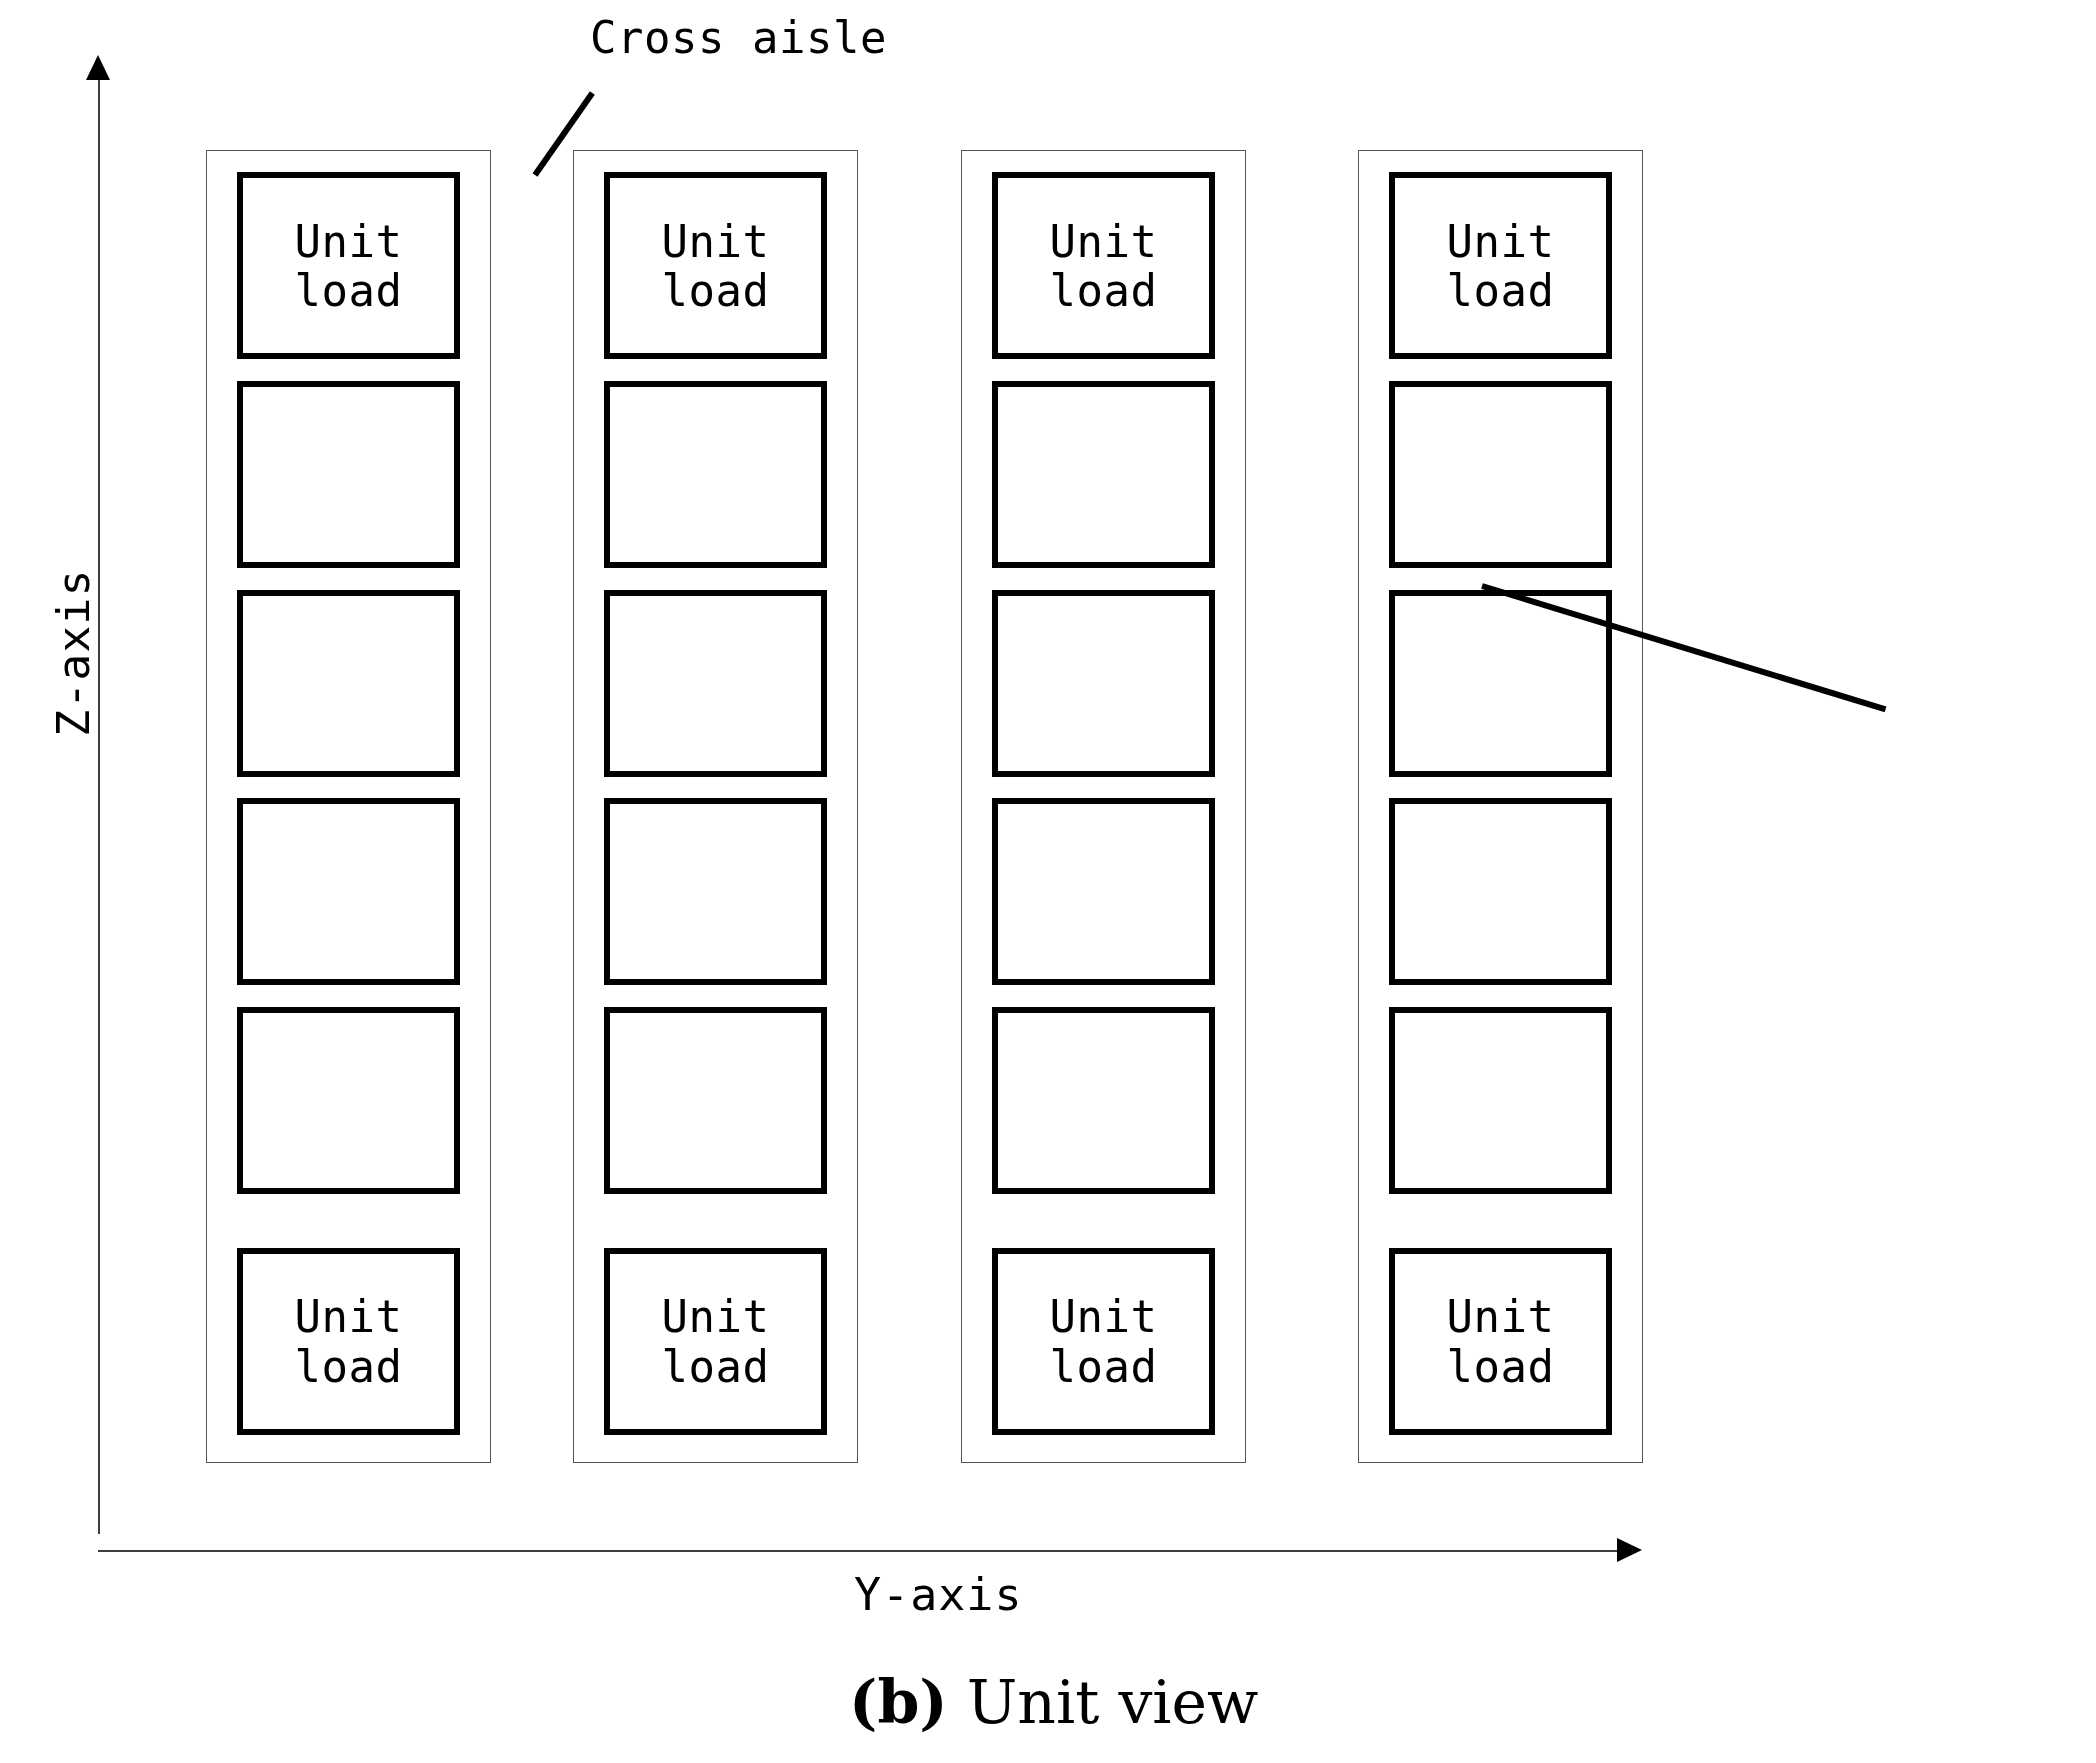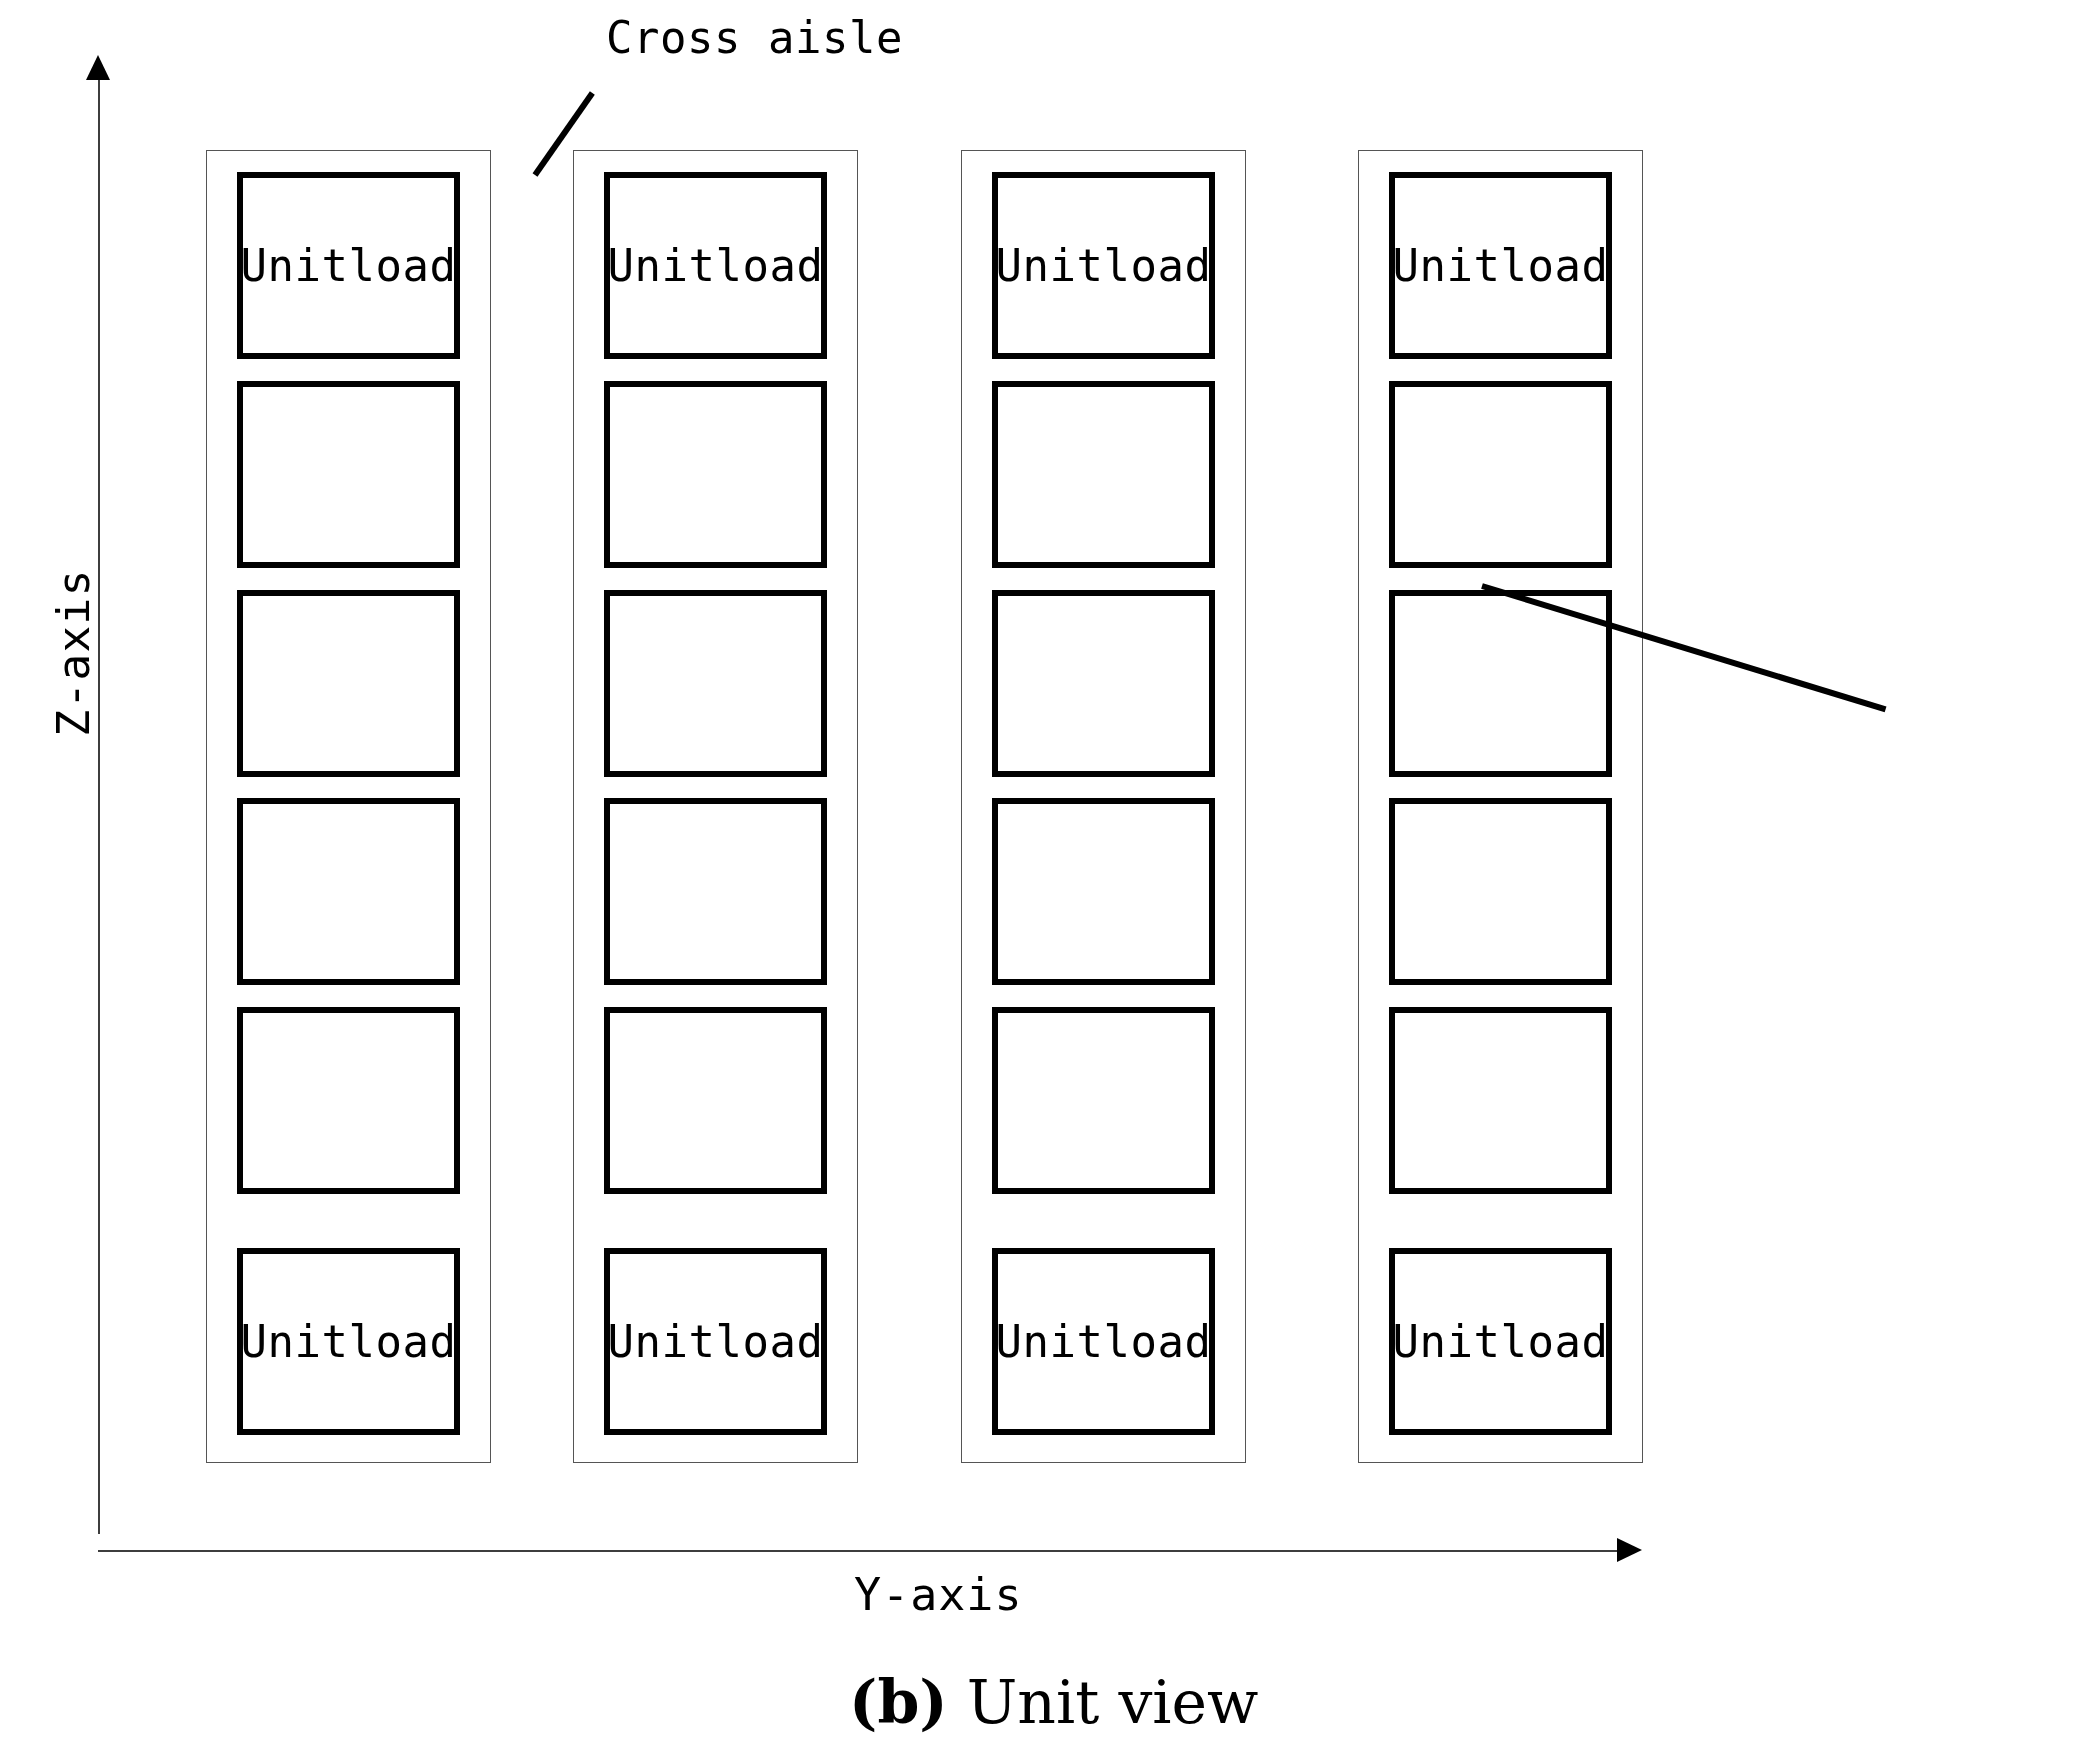--- a/index.html
+++ b/index.html
@@ -62,21 +62,21 @@
     border: 1.6px solid #555555;
     box-sizing: border-box;
     background: #ffffff;
   }
   .cell {
     position: absolute;
     border: 6.8px solid #000000;
     box-sizing: border-box;
     background: #ffffff;
     display: flex;
-    flex-direction: row;
+    flex-direction: column;
     align-items: center;
     justify-content: center;
     line-height: 1.12;
   }
   .cell-text {
     font-family: "DejaVu Sans Mono", monospace;
     font-size: 44px;
     color: #000000;
     text-align: center;
     white-space: nowrap;
@@ -224,21 +224,21 @@
       <span class="cell-text"></span>
       <span class="cell-text"></span>
     </div>
     <div class="cell" style="left:30px; top:1097px; width:223px; height:187px;">
       <span class="cell-text">Unit</span>
       <span class="cell-text">load</span>
     </div>
   </div>
 
   <div class="leader" style="left:535px; top:172px; width:100px; transform: rotate(-55deg);"></div>
-  <div class="anno-label" style="left:606px; top:11.6px;">Cross aisle</div>
+  <div class="anno-label" style="left:590px; top:11.6px;">Cross aisle</div>
 
   <div class="leader" style="left:1482px; top:583px; width:422px; transform: rotate(17deg);"></div>
 
   <div class="caption" style="left:849px; top:1667px;">
     <b>(b)</b><span> Unit view</span>
   </div>
 
 </div>
 
 

